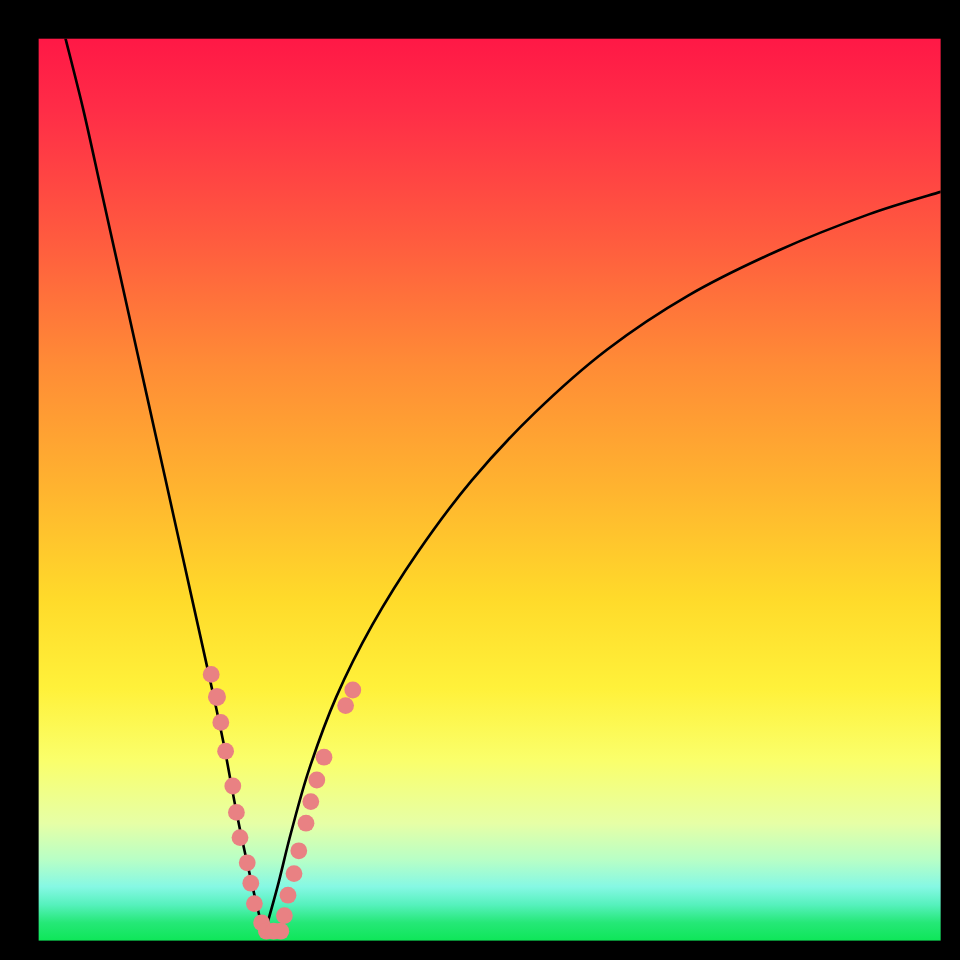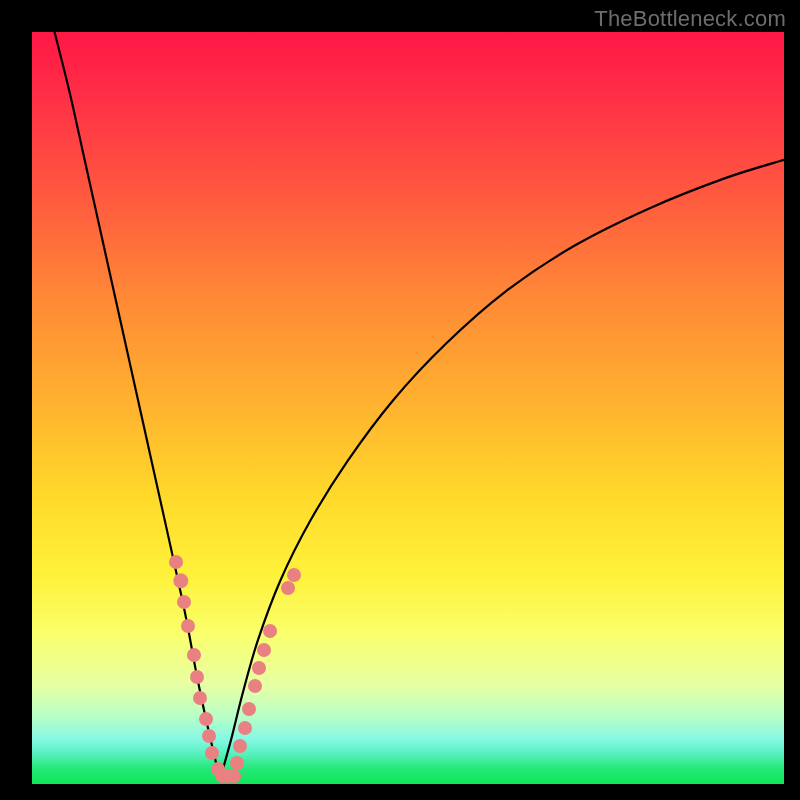--- a/index.html
+++ b/index.html
@@ -64,21 +64,20 @@
     color: #6d6d6d;
     font-size: 22px;
     letter-spacing: 0.2px;
     font-weight: 400;
   }
 </style>
 </head>
 <body>
 
 <div class="outer">
-  <div class="watermark">TheBottleneck.com</div>
   <div class="plot">
     <div class="gradient"></div>
     <svg class="curve" viewBox="0 0 752 752" preserveAspectRatio="none">
       <path id="curve-path" d="M22.56 0.00 C25.07 10.03 32.59 38.85 37.60 60.16 C42.61 81.47 47.63 105.28 52.64 127.84 C57.65 150.40 62.67 172.96 67.68 195.52 C72.69 218.08 77.71 240.64 82.72 263.20 C87.73 285.76 92.75 308.32 97.76 330.88 C102.77 353.44 107.79 376.00 112.80 398.56 C117.81 421.12 122.83 443.68 127.84 466.24 C132.85 488.80 138.49 513.87 142.88 533.92 C147.27 553.97 150.40 567.76 154.16 586.56 C157.92 605.36 161.68 627.92 165.44 646.72 C169.20 665.52 172.96 682.57 176.72 699.36 C180.48 716.15 186.12 739.47 188.00 747.49 C189.88 740.72 195.52 721.17 199.28 706.88 C203.04 692.59 206.17 678.05 210.56 661.76 C214.95 645.47 219.33 627.92 225.60 609.12 C231.87 590.32 239.39 569.01 248.16 548.96 C256.93 528.91 266.96 508.85 278.24 488.80 C289.52 468.75 302.05 448.69 315.84 428.64 C329.63 408.59 344.67 387.91 360.96 368.48 C377.25 349.05 394.80 330.25 413.60 312.08 C432.40 293.91 452.45 275.73 473.76 259.44 C495.07 243.15 517.63 228.11 541.44 214.32 C565.25 200.53 591.57 188.00 616.64 176.72 C641.71 165.44 669.28 154.79 691.84 146.64 C714.40 138.49 741.97 130.97 752.00 127.84 " fill="none" stroke="#000" stroke-width="2.2" stroke-linecap="round" stroke-linejoin="round"></path>
     </svg>
     <div id="dots-layer">
         <div class="dot" style="width: 14px; height: 14px; left: 144.384px; top: 530.16px;"></div>
         <div class="dot" style="width: 15.4px; height: 15.4px; left: 148.896px; top: 548.96px;"></div>
         <div class="dot" style="width: 14px; height: 14px; left: 151.904px; top: 570.016px;"></div>
         <div class="dot" style="width: 14px; height: 14px; left: 155.664px; top: 594.08px;"></div>

